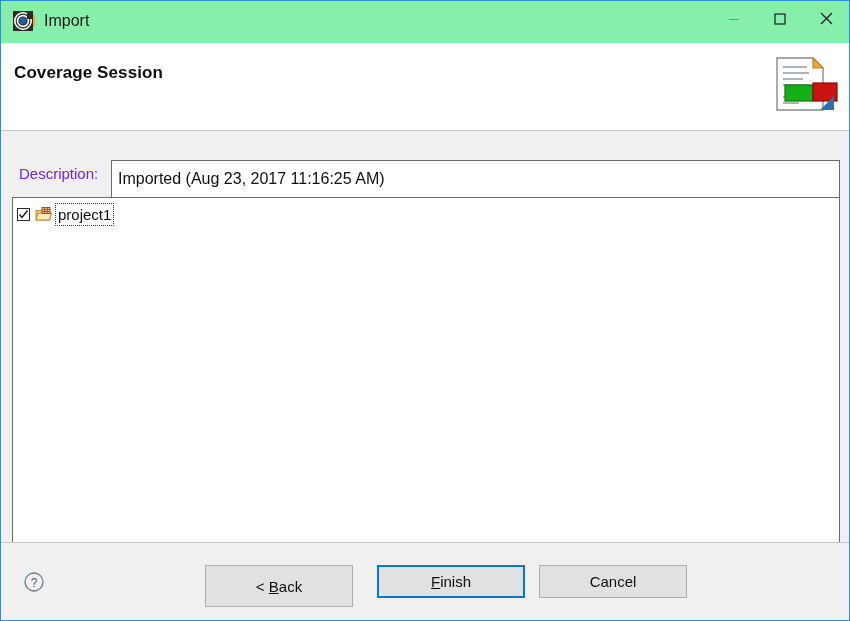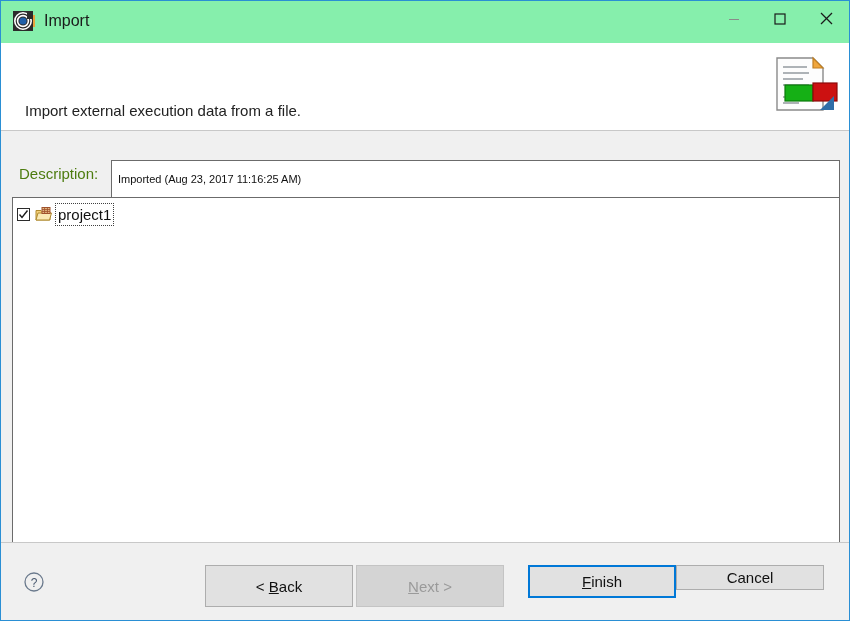--- a/index.html
+++ b/index.html
@@ -107,32 +107,32 @@
   .desc-row {
     position: absolute;
     left: 0; top: 29px;
     width: 848px;
     height: 30px;
   }
   .desc-label {
     position: absolute;
     left: 18px; top: 5px;
     font-size: 15px;
-    color: #4d7c0f;
+    color: #6d28d9;
   }
   .desc-input {
     position: absolute;
     left: 110px; top: 0px;
     width: 729px;
     height: 29px;
     box-sizing: border-box;
     border: 1px solid #6b6b6b;
     background: #ffffff;
     font-family: "Liberation Sans", sans-serif;
-    font-size: 11px;
+    font-size: 16px;
     color: #101010;
     padding: 18px 6px;
     outline: none;
   }
 
   .tree-box {
     position: absolute;
     left: 11px; top: 66px;
     width: 828px;
     height: 359px;
@@ -232,23 +232,23 @@
     border-color: #c4c4c4;
   }
   .btn-finish {
     margin-left: 24px;
     width: 148px;
     height: 33px;
     border: 2px solid #0078d7;
     background: #e1e1e1;
   }
   .btn-cancel {
-    margin-left: 0;
+    margin-left: 14px;
     width: 148px;
-    height: 25px;
+    height: 33px;
   }
   .u { text-decoration: underline; }
 </style>
 </head>
 <body>
 
 <div class="window">
 
   <div class="titlebar">
     <span class="title-icon">
@@ -283,21 +283,21 @@
           <svg width="13" height="13" viewBox="0 0 13 13">
             <line x1="1" y1="1" x2="12" y2="12" stroke="#1a1a1a" stroke-width="1.2"></line>
             <line x1="12" y1="1" x2="1" y2="12" stroke="#1a1a1a" stroke-width="1.2"></line>
           </svg>
         </span>
       </button>
     </div>
   </div>
 
   <div class="header">
-    <div class="header-desc">Import external execution data from a file.</div>
+    <div class="header-title">Coverage Session</div>
     <span class="header-banner">
       <svg width="72" height="68" viewBox="0 0 72 68">
 
         <path d="M8 6 H44 L54 16 V58 H8 Z" fill="#fdfdfd" stroke="#8a8a8a" stroke-width="1.4"></path>
         <path d="M44 6 L54 16 H44 Z" fill="#f0a63c" stroke="#c07f22" stroke-width="1.2"></path>
 
         <g stroke="#9aa0a6" stroke-width="1.6">
           <line x1="14" y1="15" x2="38" y2="15"></line>
           <line x1="14" y1="21" x2="40" y2="21"></line>
           <line x1="14" y1="27" x2="34" y2="27"></line>
@@ -357,21 +357,20 @@
         <svg width="22" height="22" viewBox="0 0 22 22">
           <circle cx="11" cy="11" r="9" fill="none" stroke="#6b7a8d" stroke-width="1.3"></circle>
           <text x="11" y="15.5" font-family="Liberation Sans, sans-serif" font-size="12" fill="#4a5a70" text-anchor="middle">?</text>
         </svg>
       </span>
     </button>
 
     <div class="footer-buttons">
       <button class="btn btn-nav"><span>&lt; </span><span class="u">B</span><span>ack</span></button>
 
-      <button class="btn btn-nav btn-next" disabled=""><span class="u">N</span><span>ext &gt;</span></button>
 
       <button class="btn btn-finish"><span class="u">F</span><span>inish</span></button>
 
       <button class="btn btn-cancel">Cancel</button>
     </div>
   </div>
 
 </div>
 
 </body></html>

